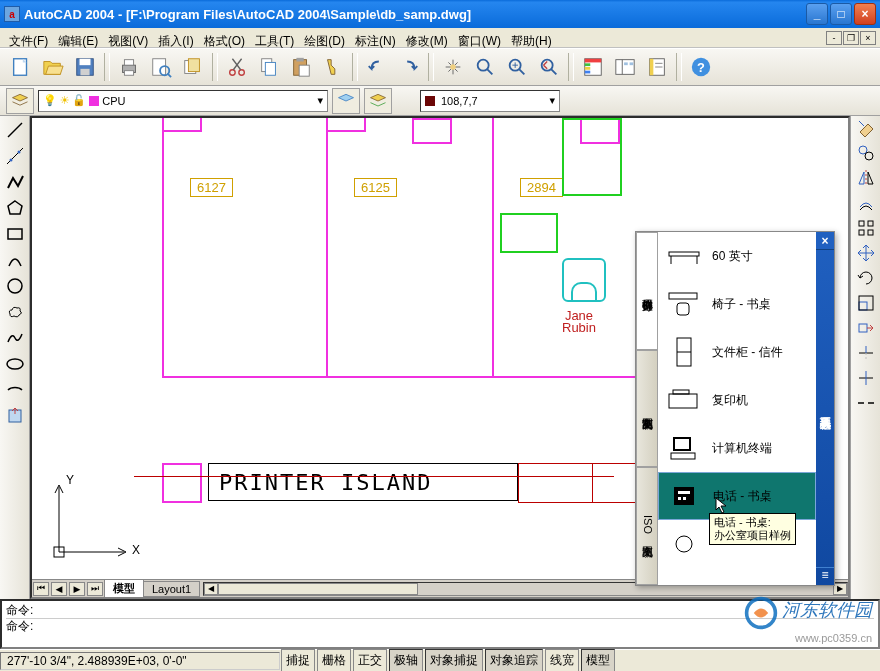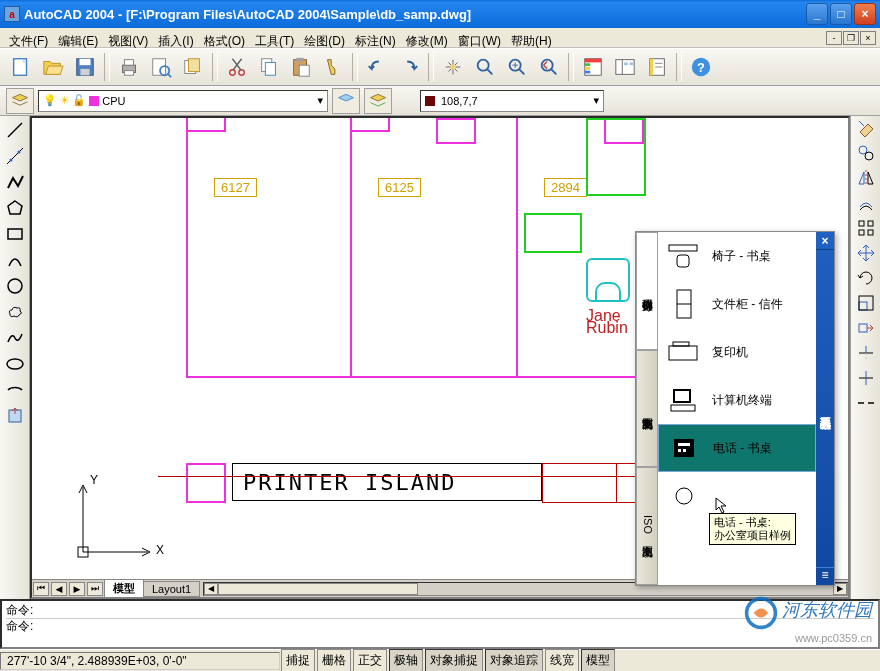--- a/index.html
+++ b/index.html
@@ -19,34 +19,34 @@
 .mdi-btn { width: 16px; height: 14px; border: 1px solid #808080; background: #ece9d8; font-size: 9px; display: flex; align-items: center; justify-content: center; }
 
 .toolbar { height: 38px; background: linear-gradient(#f8f7f3,#e6e3d8); border-top: 1px solid #fff; border-bottom: 1px solid #a0a0a0; display: flex; align-items: center; padding: 2px 6px; gap: 2px; }
 .tbtn { width: 30px; height: 30px; border: 1px solid transparent; border-radius: 3px; display: flex; align-items: center; justify-content: center; }
 .tbtn svg { width: 22px; height: 22px; }
 .tsep { width: 6px; height: 28px; border-left: 1px solid #b0b0a0; border-right: 1px solid #fff; margin: 0 2px; }
 
 .propbar { height: 30px; background: linear-gradient(#f8f7f3,#e6e3d8); border-bottom: 1px solid #a0a0a0; display: flex; align-items: center; padding: 2px 6px; gap: 4px; }
 .layerbtn { width: 28px; height: 26px; border: 1px solid #a0a0a0; background: #f0ede0; display: flex; align-items: center; justify-content: center; }
 .layercombo { width: 290px; height: 22px; background: #fff; border: 1px inset #888; display: flex; align-items: center; padding: 0 4px; font-size: 11px; gap: 3px; }
-.clrcombo { width: 184px; height: 22px; background: #fff; border: 1px inset #888; display: flex; align-items: center; padding: 0 4px; font-size: 11px; }
+.clrcombo { width: 140px; height: 22px; background: #fff; border: 1px inset #888; display: flex; align-items: center; padding: 0 4px; font-size: 11px; }
 .swatch { width: 10px; height: 10px; }
 
 .workarea { position: relative; height: 483px; display: flex; }
 .ltool { width: 30px; background: linear-gradient(to right,#f8f7f3,#e6e3d8); border-right: 1px solid #a0a0a0; display: flex; flex-direction: column; align-items: center; padding: 2px 0; gap: 2px; }
 .ltool .tb { width: 24px; height: 24px; display: flex; align-items: center; justify-content: center; }
 
 .canvaswrap { flex: 1; background: #fff; position: relative; border: 2px inset #808080; overflow: hidden; }
-.canvas { position: absolute; inset: 0; margin-left: 24px; }
+.canvas { position: absolute; inset: 0; }
 .room { position: absolute; border: 2px solid #f030e0; }
 .roomlabel { position: absolute; border: 1px solid #d0a000; color: #d0a000; font-size: 13px; padding: 1px 6px; background: #fff; }
 .greenbox { position: absolute; border: 2px solid #20d020; }
 .printerisland { position: absolute; border: 1px solid #000; color: #000; font-size: 22px; font-family: monospace; letter-spacing: 2px; padding: 4px 10px; display: flex; align-items: center; text-align: right; }
-.person { position: absolute; color: #c02020; font-size: 16px; line-height: 12px; }
+.person { position: absolute; color: #c02020; font-size: 13px; line-height: 12px; text-align: center; }
 
 .ucs { position: absolute; left: 12px; bottom: 30px; }
 .tabsbar { position: absolute; bottom: 0; left: 0; right: 0; height: 18px; background: #d4d0c8; border-top: 1px solid #888; display: flex; align-items: center; font-size: 11px; }
 .tabnav { width: 16px; height: 14px; border: 1px solid #888; background: #ece9d8; display: flex; align-items: center; justify-content: center; font-size: 9px; margin: 0 1px; }
 .tab { padding: 1px 8px; border: 1px solid #888; background: #fff; margin-right: -1px; }
 .tab.inactive { background: #d4d0c8; }
 .hscroll { flex: 1; height: 14px; background: #d4d0c8; border: 1px inset #888; margin-left: 4px; position: relative; }
 .hscroll .thumb { position: absolute; left: 14px; width: 200px; top: 0; bottom: 0; background: #ece9d8; border: 1px solid #888; }
 .hscroll .arr { position: absolute; width: 14px; top: 0; bottom: 0; background: #ece9d8; border: 1px solid #888; display:flex; align-items:center; justify-content:center; font-size:8px; }
 
@@ -471,20 +471,30 @@
 
   <div class="palette">
     <div class="palette-tabs">
       <div class="ptab active">办公室项目样例</div>
       <div class="ptab">英制图案填充</div>
       <div class="ptab">ISO 图案填充</div>
     </div>
     <div class="pcontent">
       <div class="pitem">
           <div class="picon">
+            <svg width="34" height="20">
+              <rect x="2" y="6" width="30" height="4" fill="none" stroke="#000"></rect>
+              <line x1="4" y1="10" x2="4" y2="18" stroke="#000"></line>
+              <line x1="30" y1="10" x2="30" y2="18" stroke="#000"></line>
+            </svg>
+          </div>
+          <span>60 英寸</span>
+        </div>
+      <div class="pitem">
+          <div class="picon">
             <svg width="34" height="30">
               <rect x="2" y="4" width="28" height="6" fill="none" stroke="#000"></rect>
               <rect x="10" y="14" width="12" height="12" rx="3" fill="none" stroke="#000"></rect>
             </svg>
           </div>
           <span>椅子 - 书桌</span>
         </div>
       <div class="pitem">
           <div class="picon">
             <svg width="20" height="32">

